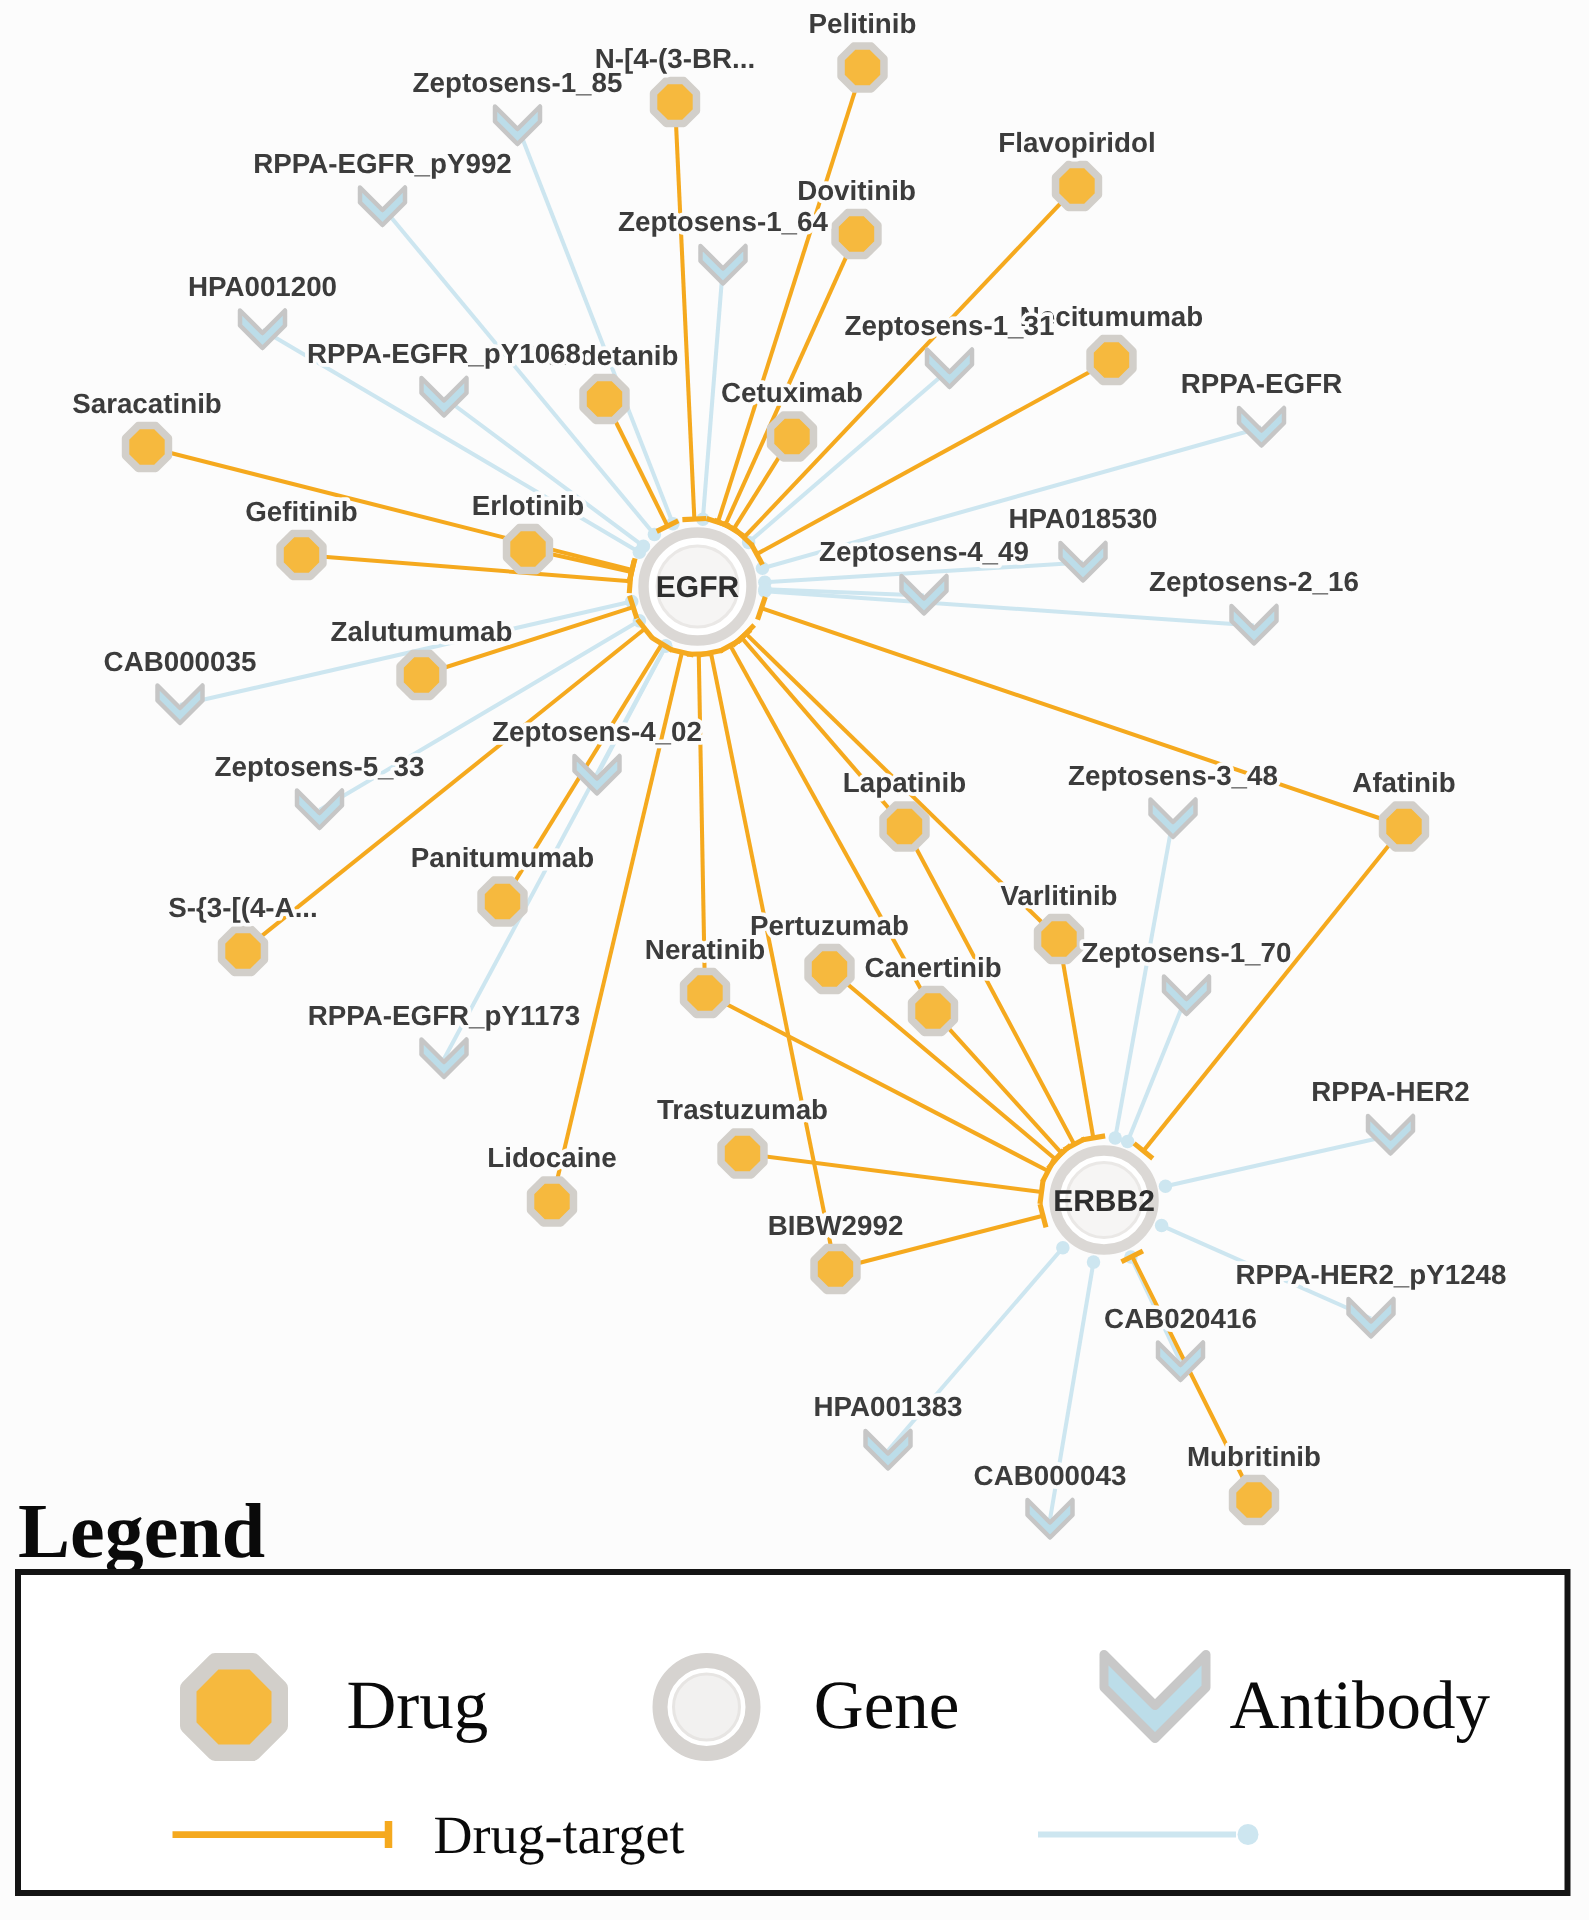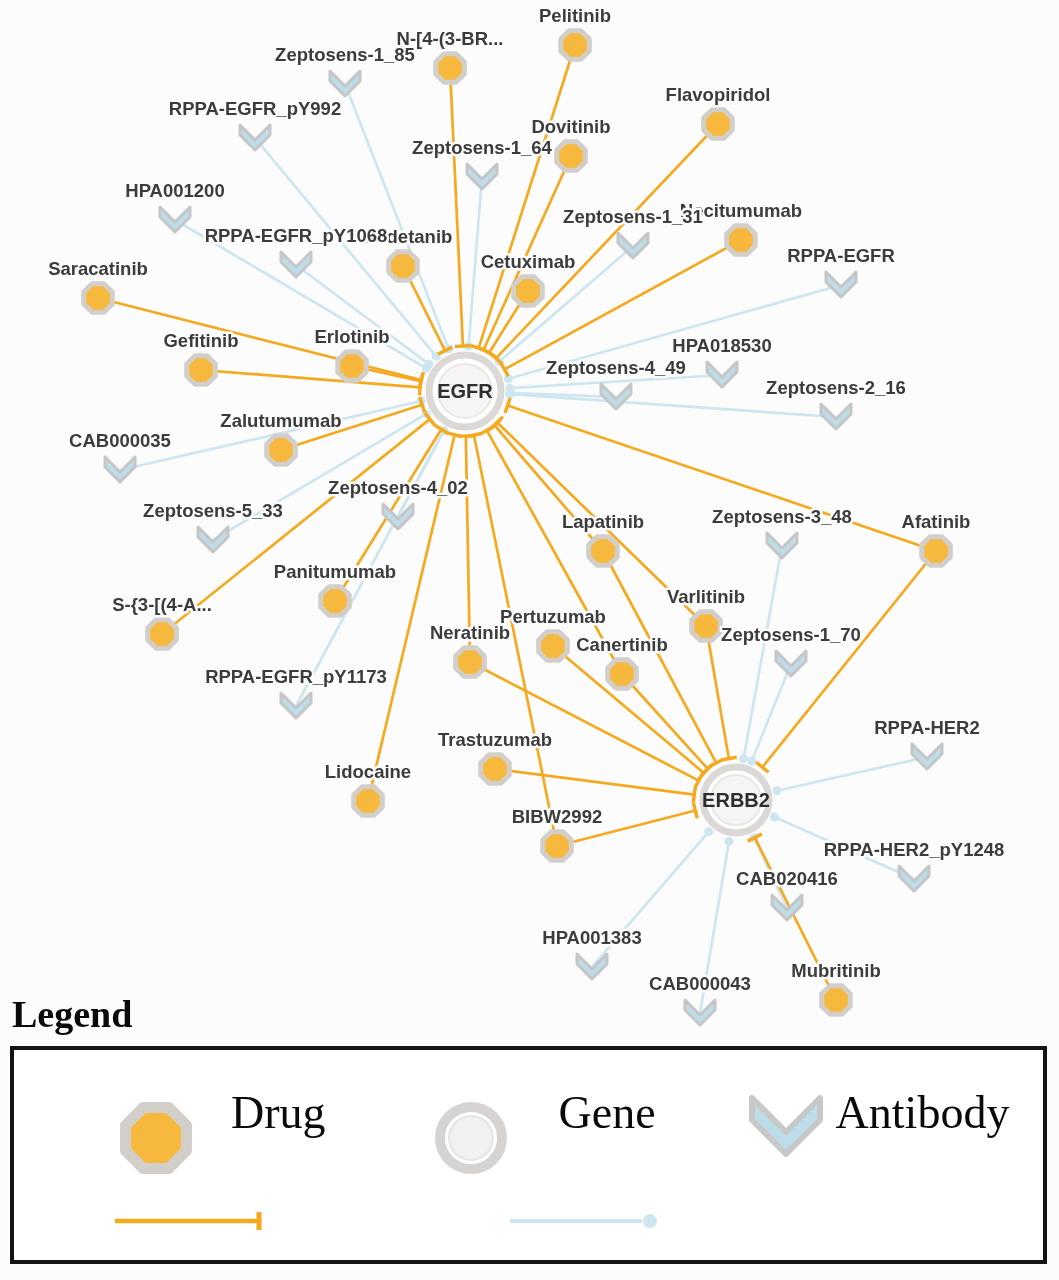--- a/index.html
+++ b/index.html
@@ -3,29 +3,29 @@
 <meta charset="utf-8">
 <style>
   *{margin:0;padding:0;box-sizing:border-box}
   html,body{width:1059px;height:1280px;background:#FCFCFC;position:relative;overflow:hidden;
     font-family:"Liberation Sans",sans-serif}
   #network-svg{position:absolute;left:0;top:0}
   .node-label{font-family:"Liberation Sans",sans-serif;font-weight:bold;font-size:18.5px;
     fill:#3C3C3C;stroke:#FCFCFC;stroke-width:5px;paint-order:stroke;stroke-linejoin:round}
   .gene-label{font-family:"Liberation Sans",sans-serif;font-weight:bold;font-size:20px;fill:#2E2E2E}
   .legend-title{position:absolute;left:12px;top:992px;font-family:"Liberation Serif",serif;
-    font-weight:bold;font-size:38px;color:#0A0A0A}
+    font-weight:bold;font-size:52px;color:#0A0A0A}
   .legend-box{position:absolute;left:10px;top:1046px;width:1037px;height:218px;
     border:4px solid #141414;background:#FFFFFF}
-  .legend-row{position:absolute;left:0;right:0;display:flex;}
+  .legend-row{position:absolute;left:0;right:0;display:flex;align-items:center}
   .legend-row1{top:36px;height:100px}
   .legend-row2{top:158px;height:30px}
   .legend-node-label{font-family:"Liberation Serif",serif;font-size:46px;color:#0A0A0A}
   .legend-edge-label{font-family:"Liberation Serif",serif;font-size:36px;color:#0A0A0A}
-  .ml92{margin-left:92px}.ml25{margin-left:25px}.ml95{margin-left:95px}.ml22{margin-left:38px}
+  .ml92{margin-left:92px}.ml25{margin-left:25px}.ml95{margin-left:95px}.ml22{margin-left:22px}
   .ml80{margin-left:80px}.ml18{}.ml15{margin-left:15px}.ml230{margin-left:230px}
 </style>
 </head>
 <body>
 
 <svg id="network-svg" width="1059" height="1280" viewBox="0 0 1059 1280">
     <g>
       <line x1="345" y1="84" x2="448.61747297323416" y2="349.08803502319074" stroke="#CDE6F0" stroke-width="2.7"></line>
       <circle cx="448.61747297323416" cy="349.08803502319074" r="4.5" fill="#CDE6F0"></circle>
       <line x1="255" y1="138" x2="436.2590656004508" y2="356.3740171281621" stroke="#CDE6F0" stroke-width="2.7"></line>
@@ -247,18 +247,19 @@
     <svg class="ml80" width="100" height="90">
       <path d="M16 12 L50 46 L84 12 L84 34 L50 68 L16 34 Z" fill="#BCDDE9" stroke="#C8C8C8" stroke-width="6" stroke-linejoin="round"></path>
     </svg>
     <span class="legend-node-label ml18">Antibody</span>
   </div>
   <div class="legend-row legend-row2">
     <svg class="ml95" width="165" height="26">
       <line x1="6" y1="13" x2="150" y2="13" stroke="#F5A91E" stroke-width="4.5"></line>
       <line x1="150" y1="4" x2="150" y2="22" stroke="#F5A91E" stroke-width="5"></line>
     </svg>
+    <span class="legend-edge-label ml15">Drug-target</span>
     <svg class="ml230" width="160" height="26">
       <line x1="6" y1="13" x2="138" y2="13" stroke="#CDE6F0" stroke-width="4"></line>
       <circle cx="146" cy="13" r="7" fill="#CDE6F0"></circle>
     </svg>
   </div>
 </div>
 
 </body></html>

